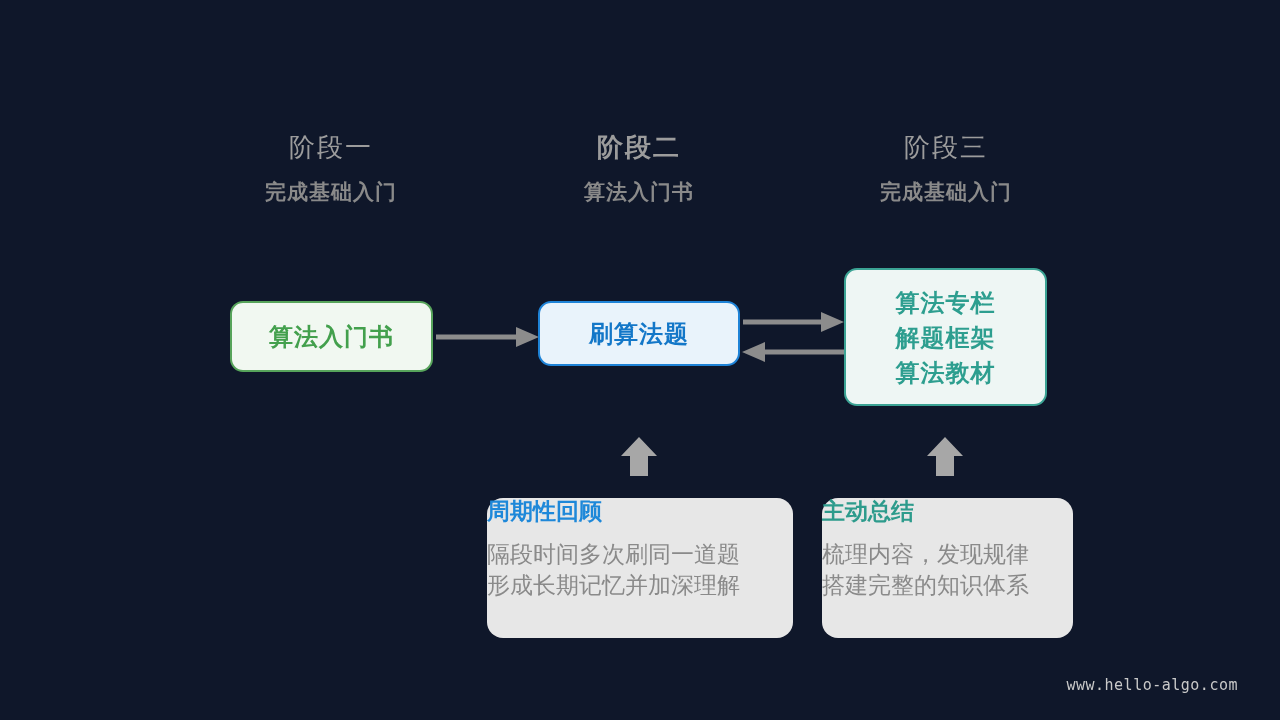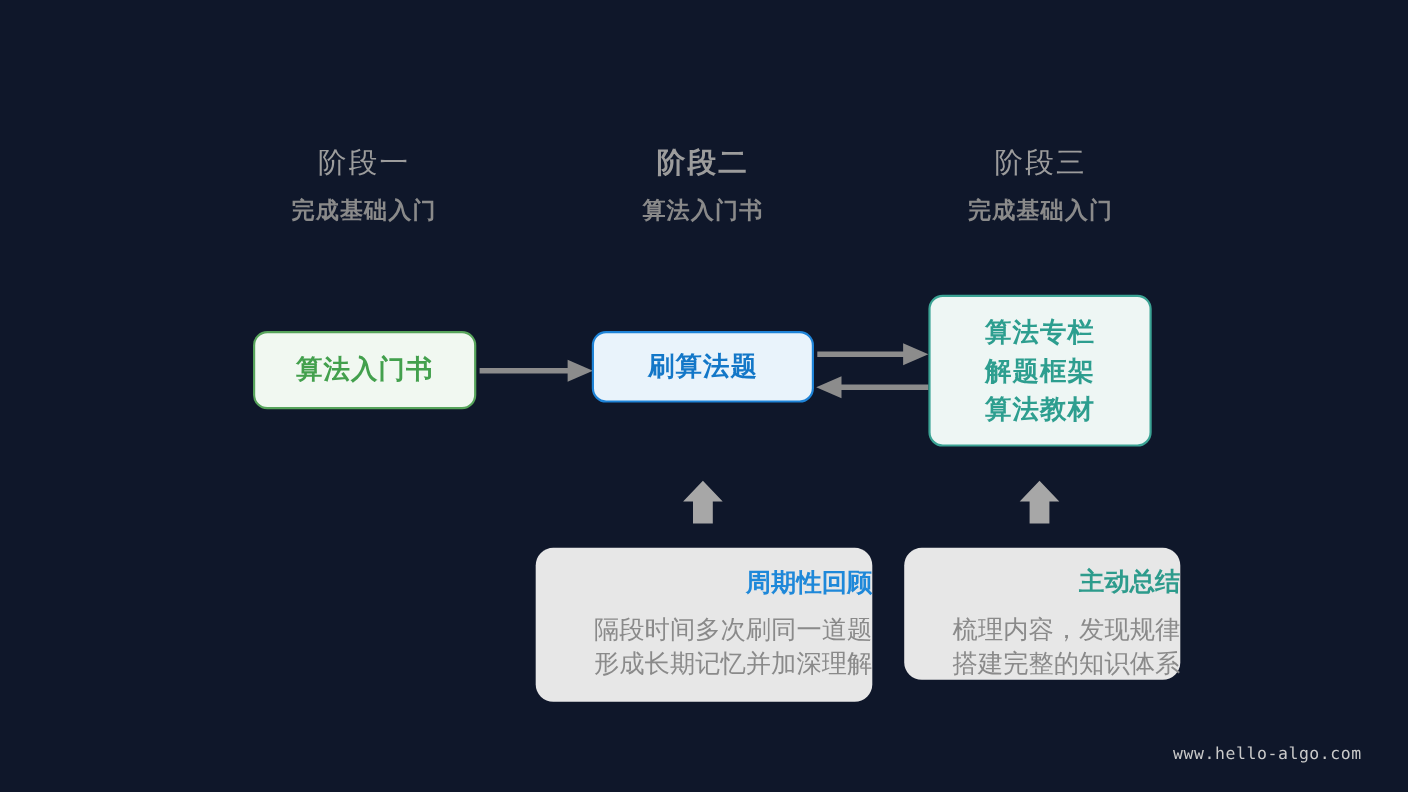--- a/index.html
+++ b/index.html
@@ -50,25 +50,24 @@
   }
   .node .node-line { line-height: 35px; }
   #node-intro-book  { left: 230px; top: 301px; width: 203px; height: 71px; }
   #node-practice    { left: 538px; top: 301px; width: 202px; height: 65px; }
   #node-resources   { left: 844px; top: 268px; width: 203px; height: 138px; }
   
   .card {
     position: absolute;
     box-sizing: border-box;
     border-radius: 16px;
-    text-align: right;
-    padding-top: 18px;
+    text-align: left;
   }
   #card-periodic-review { left: 487px; top: 498px; width: 306px; height: 140px; }
-  #card-active-summary  { left: 822px; top: 498px; width: 251px; height: 120px; font-family: Liberation Serif, serif; }
+  #card-active-summary  { left: 822px; top: 498px; width: 251px; height: 140px; }
   .card-title {
     font-size: 23px;
     font-weight: 700;
     line-height: 26px;
   }
   .card-body {
     margin-top: 15px;
     font-size: 23px;
     font-weight: 400;
     line-height: 31px;

